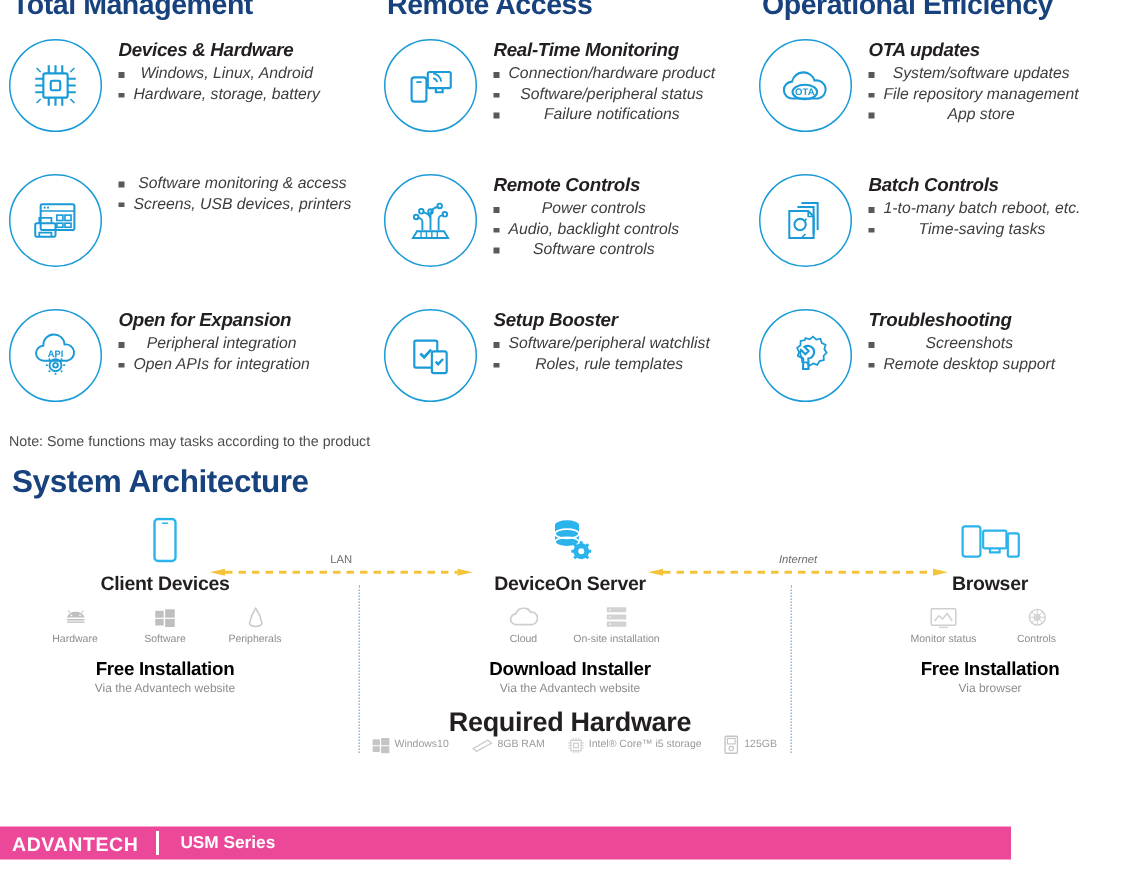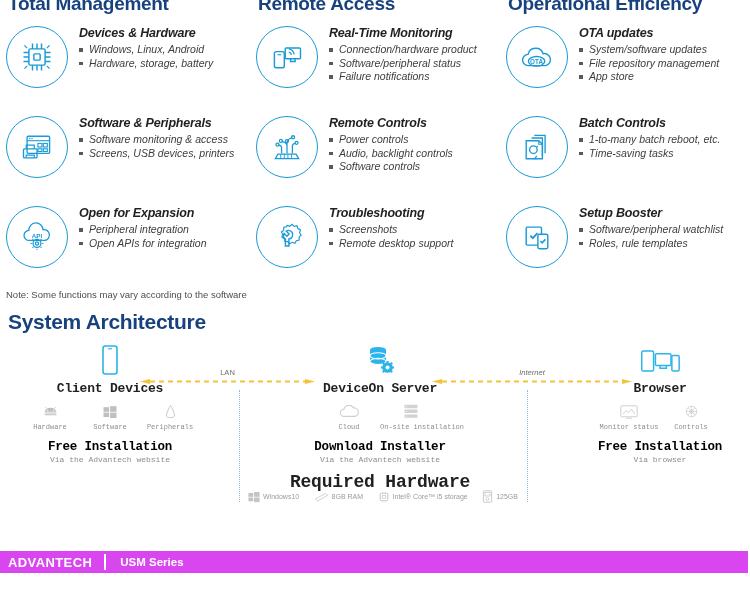--- a/index.html
+++ b/index.html
@@ -62,21 +62,21 @@
 
   .feature-text { padding-top: 2px; font-style: italic; }
   .feature-title {
     font-size: 12.5px;
     font-weight: bold;
     color: #231f20;
     margin-bottom: 3px;
     letter-spacing: -0.2px;
     white-space: nowrap;
   }
-  .feature-list { list-style: none; }
+  .feature-list { list-style: none; text-align: center; }
   .feature-list li {
     font-size: 10.5px;
     color: #3d3d3d;
     line-height: 13.5px;
     padding-left: 10px;
     position: relative;
     white-space: nowrap;
   }
   .feature-list li::before {
     content: "";
@@ -108,21 +108,20 @@
   .arch {
     position: relative;
     width: 630px;
     height: 170px;
     margin-top: 4px;
   }
 
   .arch-col {
     position: absolute;
     text-align: center;
-    font-family: Liberation Mono, monospace;
   }
   .arch-col.client   { left: 20px;  width: 180px; top: 6px; }
   .arch-col.server   { left: 285px; width: 190px; top: 6px; }
   .arch-col.browser  { left: 570px; width: 180px; top: 6px; }
 
   .node-icon { height: 34px; display: flex; align-items: center; justify-content: center; }
   .node-label {
     font-size: 13px;
     font-weight: bold;
     color: #231f20;
@@ -204,23 +203,23 @@
     border-left: 1.4px dotted #8fb8dc;
   }
   .vsep.a { left: 239px; }
   .vsep.b { left: 527px; }
 
   
   .footer {
     position: absolute;
     left: 0;
     bottom: 18px;
-    width: 748px;
+    width: 674px;
     height: 22px;
-    background: #d946ef;
+    background: #ec4899;
     display: flex;
     align-items: center;
   }
   .brand {
     font-size: 13px;
     font-weight: bold;
     color: #ffffff;
     letter-spacing: 0.4px;
     padding: 0 12px 0 8px;
     display: flex;
@@ -315,21 +314,20 @@
         <rect x="21" y="16" width="4.5" height="4" stroke-width="1.2"></rect>
         <rect x="27" y="16" width="4.5" height="4" stroke-width="1.2"></rect>
         <rect x="21" y="22" width="4.5" height="3" stroke-width="1.2"></rect>
         <rect x="27" y="22" width="4.5" height="3" stroke-width="1.2"></rect>
         <rect x="5" y="22" width="15" height="10" rx="1"></rect>
         <path d="M8 22v-4h9v4" stroke-width="1.3"></path>
         <path d="M8 32v-3h9v3" stroke-width="1.3"></path>
       </svg>
     </div>
     <div class="feature-text">
-      <div class="feature-title">Software &amp; Peripherals</div>
       <ul class="feature-list">
         <li>Software monitoring &amp; access</li>
         <li>Screens, USB devices, printers</li>
       </ul>
     </div>
   </div>
 
   <div class="feature-card">
     <div class="icon-circle">
       <svg width="36" height="36" viewBox="0 0 40 40" fill="none" stroke="#1a9ad7" stroke-width="1.4">
@@ -388,54 +386,54 @@
       <div class="feature-title">Open for Expansion</div>
       <ul class="feature-list">
         <li>Peripheral integration</li>
         <li>Open APIs for integration</li>
       </ul>
     </div>
   </div>
 
   <div class="feature-card">
     <div class="icon-circle">
-      <svg width="38" height="38" viewBox="0 0 40 40" fill="none" stroke="#1a9ad7" stroke-width="1.5">
-        <path d="M20 5.5l3.6 1.1 2.8-2.4 2.8 2.6 3.6-.8 1.1 3.6 3.3 1.7-1.1 3.6 2 3.1-2.6 2.6.2 3.7-3.7.9-1.9 3.2-3.5-1.2-3.2 1.9-2.4-2.8-3.7-.2-.6-3.6-3.3-1.8 1.1-3.5-1.7-3.3 2.9-2.3.1-3.7 3.6-.7z" transform="scale(0.82) translate(4.4,4.0)"></path>
-        <path d="M25.4 15.2a4.6 4.6 0 00-6.2-1.3l3 3-2.3 2.3-3-3a4.6 4.6 0 001.5 6l-.1 7.3h3.8l-.1-7.4a4.6 4.6 0 003.4-6.9z"></path>
-      </svg>
-    </div>
-    <div class="feature-text">
-      <div class="feature-title">Troubleshooting</div>
-      <ul class="feature-list">
-        <li>Screenshots</li>
-        <li>Remote desktop support</li>
-      </ul>
-    </div>
-  </div>
-
-  <div class="feature-card">
-    <div class="icon-circle">
       <svg width="36" height="36" viewBox="0 0 40 40" fill="none" stroke="#1a9ad7" stroke-width="1.6">
         <rect x="8" y="9" width="17" height="20" rx="1.2"></rect>
         <path d="M12.5 18.5l2.8 2.8 5.2-5.6" stroke-width="2"></path>
         <rect x="21" y="17" width="11" height="16" rx="1.6" fill="#ffffff"></rect>
         <path d="M23.8 24.5l1.9 1.9 3.6-3.8" stroke-width="1.8"></path>
       </svg>
     </div>
     <div class="feature-text">
       <div class="feature-title">Setup Booster</div>
       <ul class="feature-list">
         <li>Software/peripheral watchlist</li>
         <li>Roles, rule templates</li>
       </ul>
     </div>
   </div>
+
+  <div class="feature-card">
+    <div class="icon-circle">
+      <svg width="38" height="38" viewBox="0 0 40 40" fill="none" stroke="#1a9ad7" stroke-width="1.5">
+        <path d="M20 5.5l3.6 1.1 2.8-2.4 2.8 2.6 3.6-.8 1.1 3.6 3.3 1.7-1.1 3.6 2 3.1-2.6 2.6.2 3.7-3.7.9-1.9 3.2-3.5-1.2-3.2 1.9-2.4-2.8-3.7-.2-.6-3.6-3.3-1.8 1.1-3.5-1.7-3.3 2.9-2.3.1-3.7 3.6-.7z" transform="scale(0.82) translate(4.4,4.0)"></path>
+        <path d="M25.4 15.2a4.6 4.6 0 00-6.2-1.3l3 3-2.3 2.3-3-3a4.6 4.6 0 001.5 6l-.1 7.3h3.8l-.1-7.4a4.6 4.6 0 003.4-6.9z"></path>
+      </svg>
+    </div>
+    <div class="feature-text">
+      <div class="feature-title">Troubleshooting</div>
+      <ul class="feature-list">
+        <li>Screenshots</li>
+        <li>Remote desktop support</li>
+      </ul>
+    </div>
+  </div>
 </div>
 
-<div class="note">Note: Some functions may vary according to the software</div>
+<div class="note">Note: Some functions may tasks according to the product</div>
 
 <div class="arch-title">System Architecture</div>
 
 <div class="arch">
 
   <div class="vsep a"></div>
   <div class="vsep b"></div>
 
   <div class="link lan">
     <div class="link-label">LAN</div>

